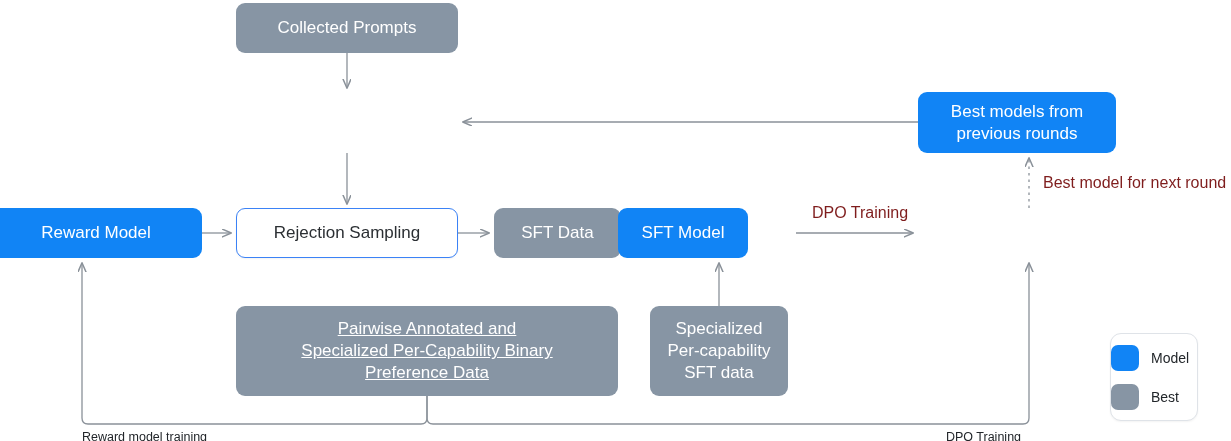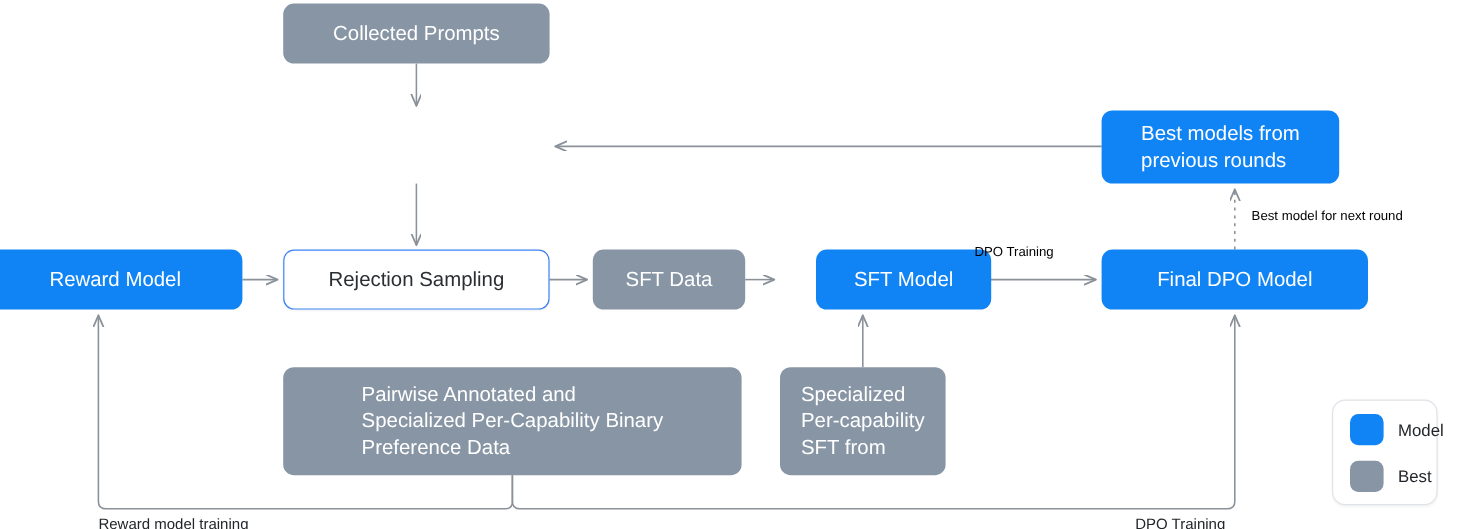--- a/index.html
+++ b/index.html
@@ -25,21 +25,21 @@
     width: 1231px;
     height: 441px;
     pointer-events: none;
   }
   .node {
     position: absolute;
     box-sizing: border-box;
     display: flex;
     align-items: center;
     justify-content: center;
-    text-align: left;
+    text-align: center;
     border-radius: 9px;
     line-height: 1.28;
     padding: 2px 8px;
     white-space: pre-line;
   }
   .node.data-node {
     background: #8795a4;
     color: #ffffff;
     font-size: 17px;
   }
@@ -50,36 +50,36 @@
   }
   .node.plain-node {
     background: #ffffff;
     color: #2b2f33;
     border: 1px solid #3b82f6;
     font-size: 17px;
     box-shadow: 0 1px 2px rgba(0,0,0,0.05);
   }
   .edge-label {
     position: absolute;
-    font-size: 11px;
-    color: #000000;
+    font-size: 16px;
+    color: #7f1d1d;
     white-space: nowrap;
   }
   .legend {
     position: absolute;
     box-sizing: border-box;
     background: #ffffff;
     border: 1px solid #dfe3e8;
     border-radius: 11px;
     box-shadow: 0 1px 2px rgba(0,0,0,0.05);
     display: flex;
     flex-direction: column;
     justify-content: center;
     gap: 13px;
-    padding: 12px 14px;
+    padding: 12px 0;
   }
   .legend-row {
     display: flex;
     align-items: center;
     gap: 12px;
   }
   .legend-swatch {
     width: 28px;
     height: 26px;
     border-radius: 7px;
@@ -133,34 +133,33 @@
 
   <div class="node data-node" style="left:236px; top:3px; width:222px; height:50px;">Collected Prompts</div>
 
 
   <div class="node model-node" style="left:-10px; top:208px; width:212px; height:50px;">Reward Model</div>
 
   <div class="node plain-node" style="left:236px; top:208px; width:222px; height:50px;">Rejection Sampling</div>
 
   <div class="node data-node" style="left:494px; top:208px; width:127px; height:50px;">SFT Data</div>
 
-  <div class="node model-node" style="left:680px; top:208px; width:146px; height:50px;">SFT Model</div>
+  <div class="node model-node" style="left:618px; top:208px; width:130px; height:50px;">SFT Model</div>
 
-  <div class="node model-node" style="left:918px; top:208px; width:222px; height:50px;">Final DPO Model</div>
 
   <div class="node model-node" style="left:918px; top:92px; width:198px; height:61px;">Best models from
 previous rounds</div>
 
-  <div class="node data-node" style="left:236px; top:306px; width:382px; height:90px;">Pairwise Annotated and
+  <div class="node data-node" style="left:236px; top:306px; width:382px; height:90px;text-decoration:underline;">Pairwise Annotated and
 Specialized Per-Capability Binary
 Preference Data</div>
 
   <div class="node data-node" style="left:650px; top:306px; width:138px; height:90px;">Specialized
 Per-capability
-SFT from</div>
+SFT data</div>
 
   <div class="edge-label" style="left:812px; top:204px;">DPO Training</div>
 
   <div class="edge-label" style="left:1043px; top:174px;">Best model for next round</div>
 
   <div class="bottom-label" style="left:82px; top:430px;">Reward model training</div>
 
   <div class="bottom-label" style="left:946px; top:430px;">DPO Training</div>
 
   <div class="legend" style="left:1110px; top:333px; width:88px; height:88px;">

